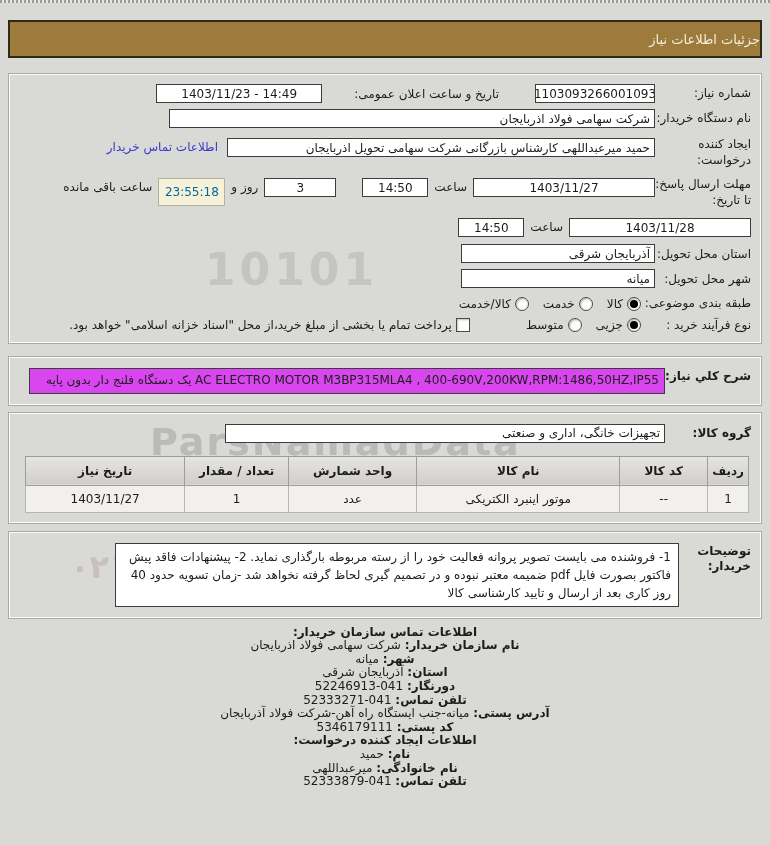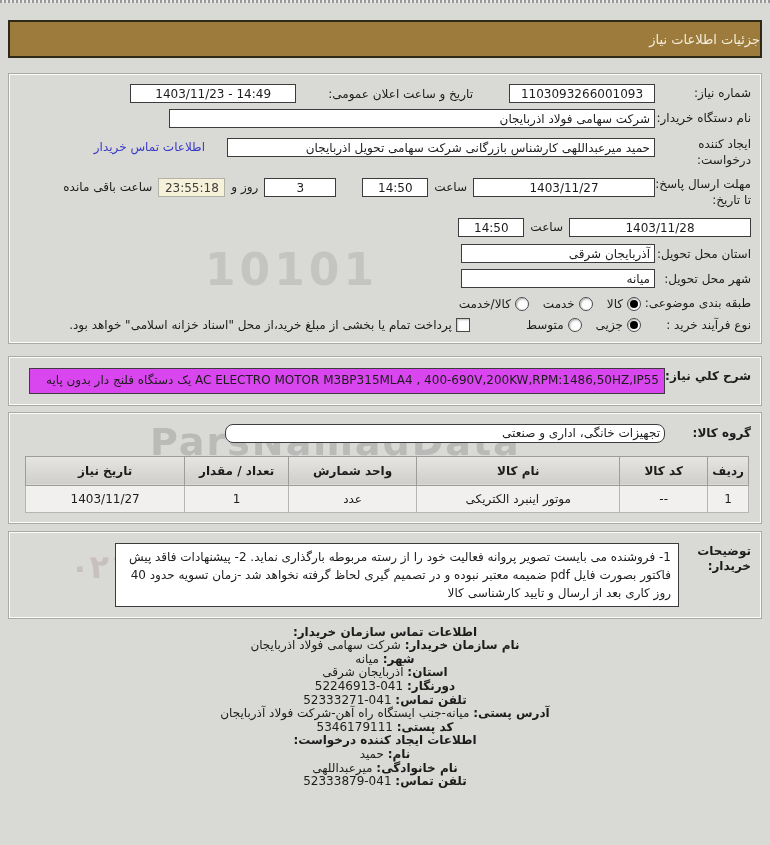--- a/index.html
+++ b/index.html
@@ -48,25 +48,25 @@
   .ibox{
     background:#fff;border:1px solid #3c3c3c;
     height:19px;box-sizing:border-box;
     display:flex;align-items:center;
     padding:0 4px;overflow:hidden;white-space:nowrap;
   }
   .center{justify-content:center;}
   .ltr{direction:ltr;unicode-bidi:isolate;}
   .plain{unicode-bidi:plaintext;}
   .countdown{
-    background:#f6f1d9;border:1px solid #b2b2a4;color:#404040;
-    height:19px;box-sizing:border-box;display:flex;align-items:center;justify-content:center;
+    background:#f6f1d9;border:1px solid #b2b2a4;color:#0369a1;
+    height:28px;box-sizing:border-box;display:flex;align-items:center;justify-content:center;
     width:67px;
   }
-  .link{color:#3a3ac8;cursor:pointer;margin-right:22px;white-space:nowrap;}
+  .link{color:#3a3ac8;cursor:pointer;margin-right:9px;white-space:nowrap;}
   .sm{margin:0 6px;white-space:nowrap;}
   
   .radio{
     width:12px;height:12px;border-radius:50%;
     border:1px solid #4a4a4a;background:#fdfdfd;
     display:inline-block;position:relative;flex:none;
     box-shadow:inset 1px 1px 2px rgba(0,0,0,.3);
   }
   .radio.sel::after{content:'';position:absolute;inset:2px;background:#000;border-radius:50%;}
   .checkbox{
@@ -118,21 +118,21 @@
   <div class="wm wm-phone">۰۲۱-۸۸۳۴۹۶۷۰-۵</div>
 
   <div class="titlebar z">
     <span class="t">جزئیات اطلاعات نیاز</span>
   </div>
 
   <div class="panel p1 z">
 
     <div class="row">
       <span class="lbl">شماره نیاز:</span>
-      <div class="ibox center ltr" style="width:146px;">1103093266001093</div>
+      <div class="ibox center ltr" style="width:120px;">1103093266001093</div>
       <span class="sm" style="margin-right:36px;">تاریخ و ساعت اعلان عمومی:</span>
       <div class="ibox center ltr" style="width:166px;margin-right:26px;">1403/11/23 - 14:49</div>
     </div>
 
     <div class="row">
       <span class="lbl">نام دستگاه خریدار:</span>
       <div class="ibox" style="width:486px;">شرکت سهامی فولاد اذربایجان</div>
     </div>
 
     <div class="row top" style="padding-top:5px;">
@@ -193,21 +193,21 @@
     <div class="row top">
       <span class="lbl b" style="width:86px;">شرح کلي نیاز:</span>
       <div class="descbox">AC ELECTRO MOTOR M3BP315MLA4 , 400-690V,200KW,RPM:1486,50HZ,IP55 یک دستگاه فلنج دار بدون پایه</div>
     </div>
   </div>
 
 
   <div class="panel p3 z">
     <div class="row">
       <span class="lbl b" style="width:86px;">گروه کالا:</span>
-      <div class="ibox" style="width:440px;border-radius:8px;">تجهیزات خانگی، اداری و صنعتی</div>
+      <div class="ibox" style="width:440px;">تجهیزات خانگی، اداری و صنعتی</div>
     </div>
 
     <table class="tbl">
       <thead>
         <tr>
           <th class="c0">ردیف</th>
           <th class="c1">کد کالا</th>
           <th class="c2">نام کالا</th>
           <th class="c3">واحد شمارش</th>
           <th class="c4">تعداد / مقدار</th>

